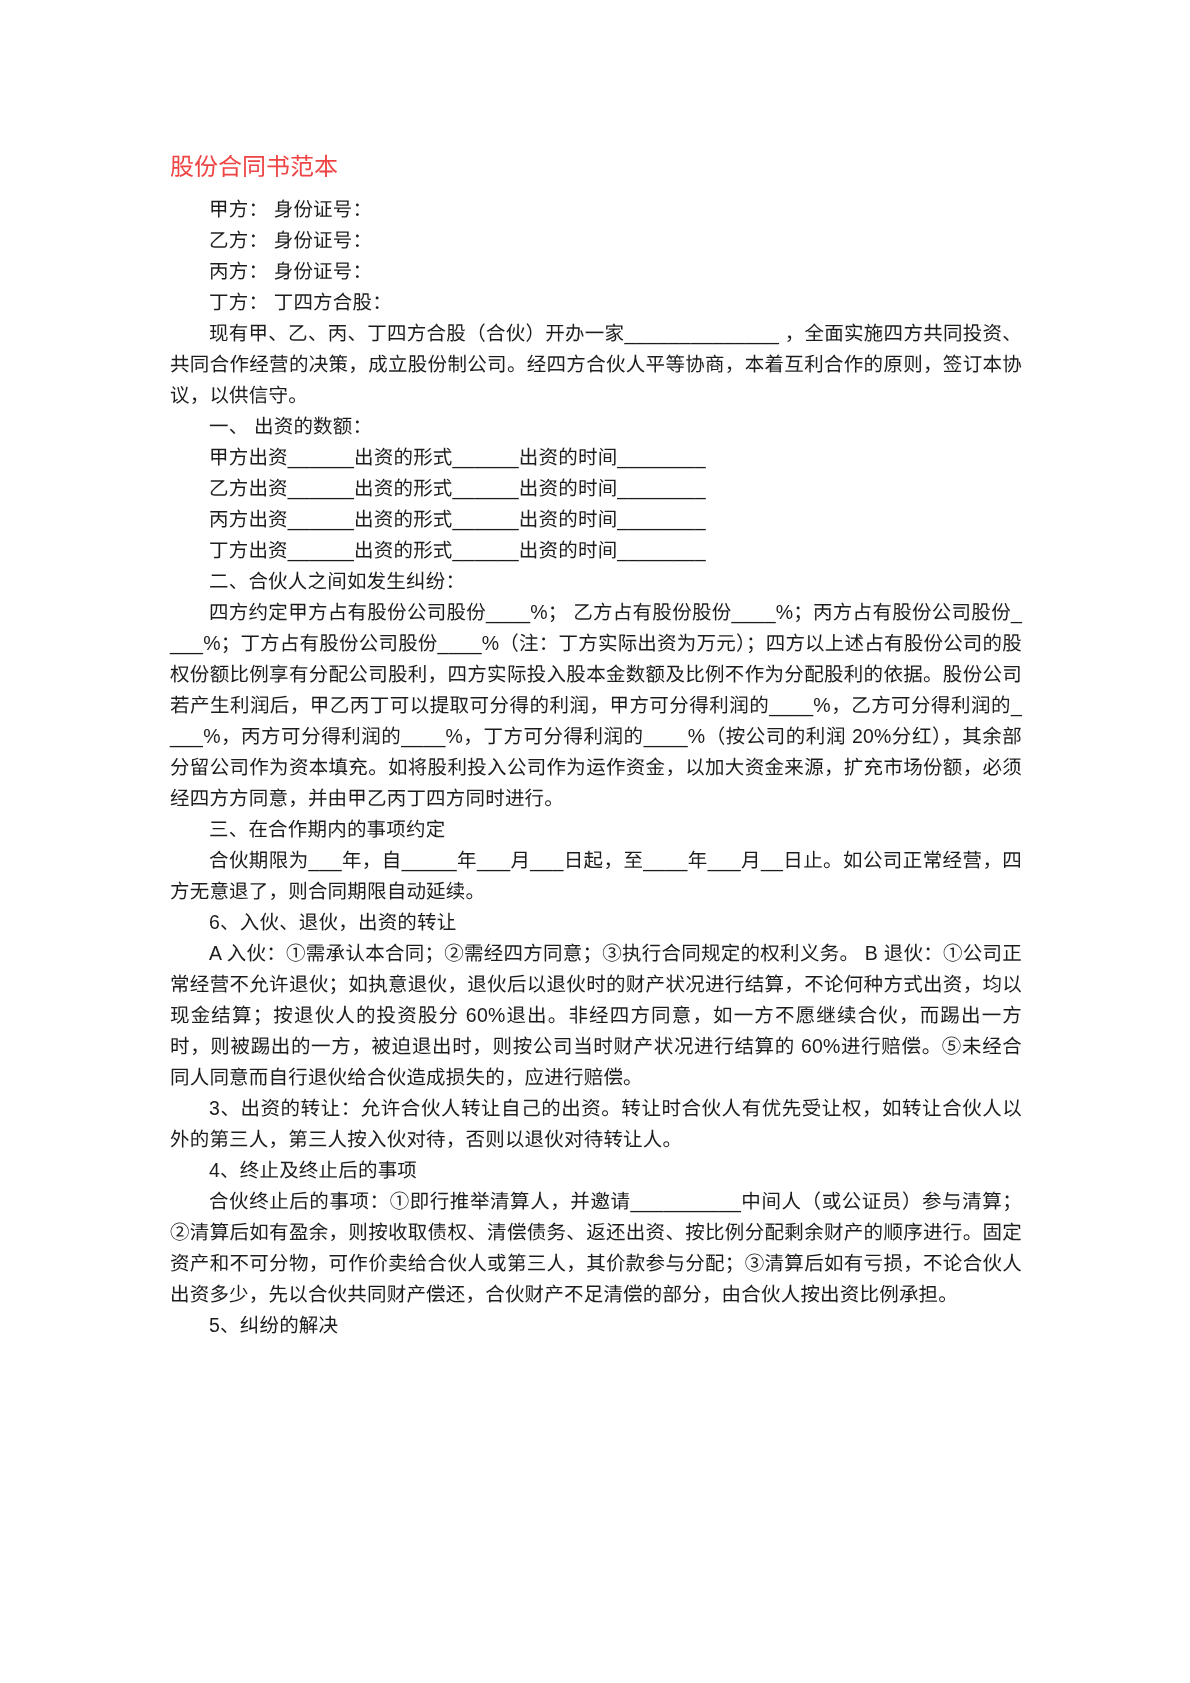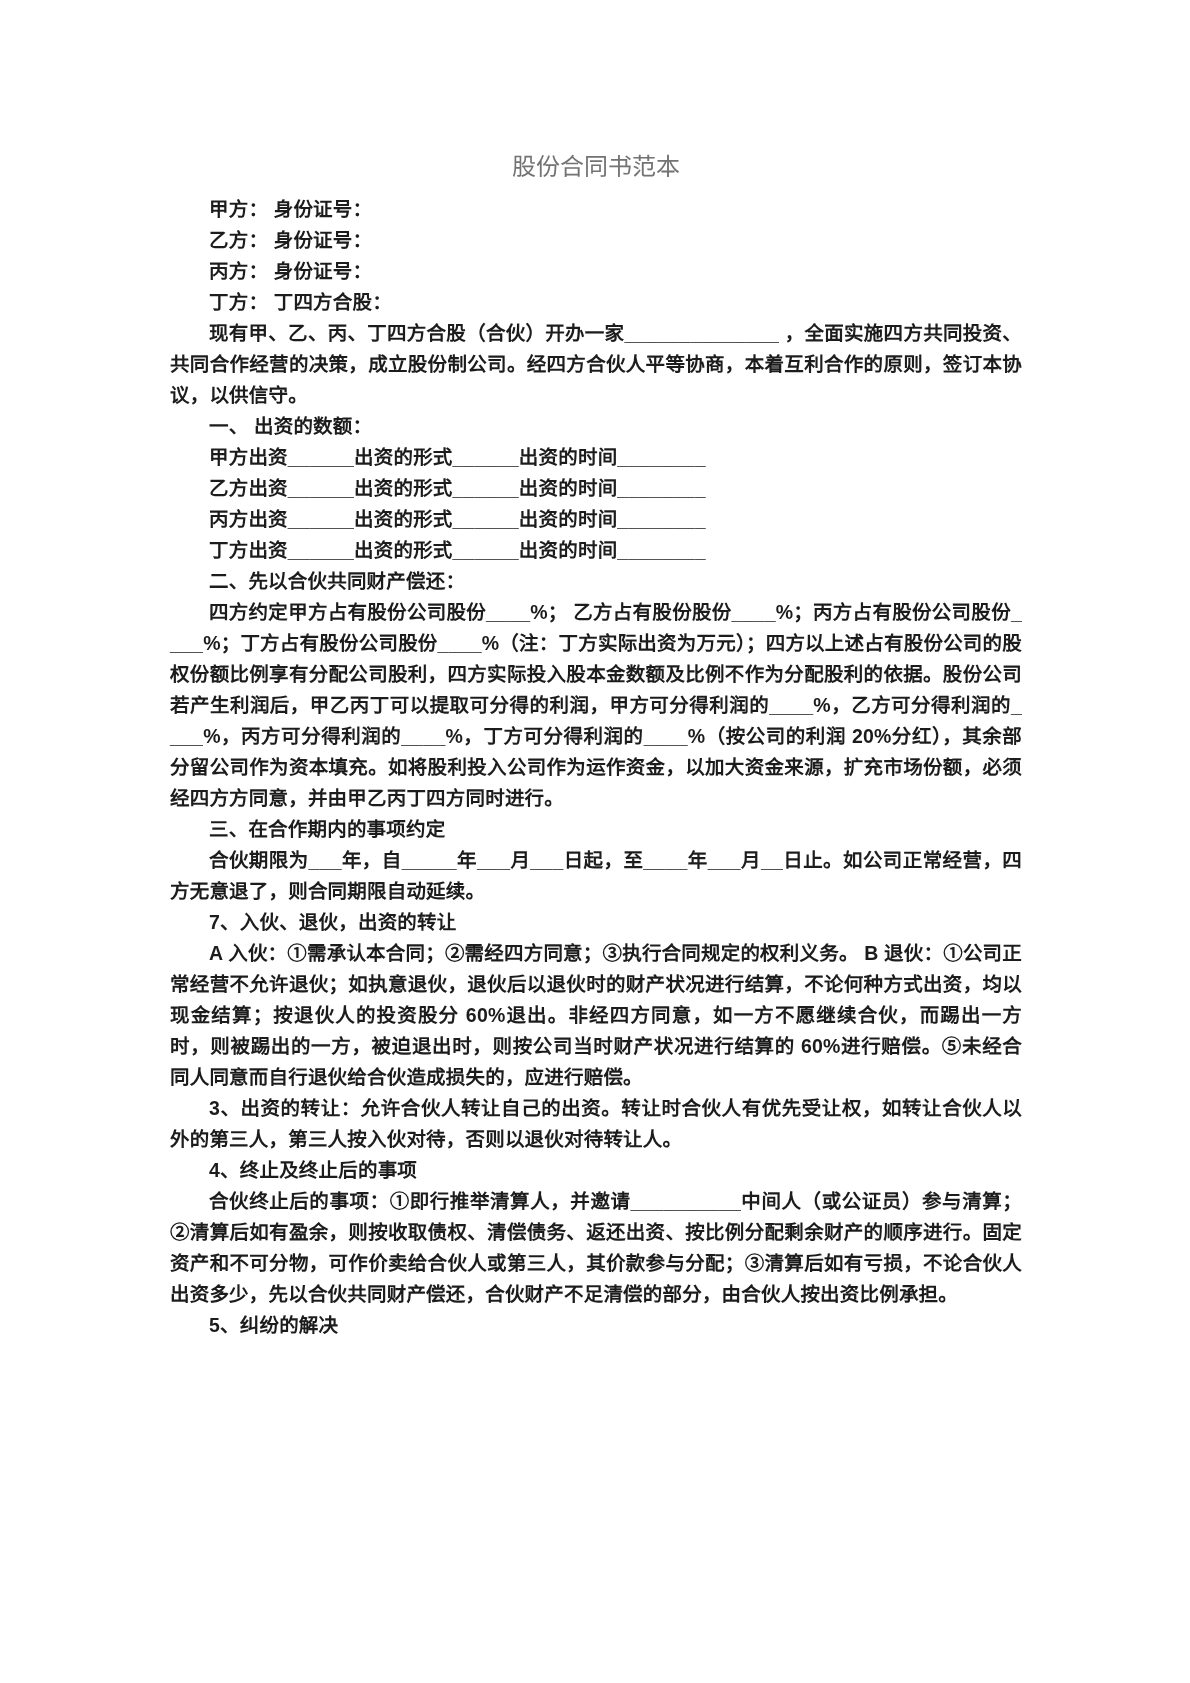--- a/index.html
+++ b/index.html
@@ -24,29 +24,29 @@
     left: 170px;
     top: 150px;
     width: 852px;
     color: #1c1c1c;
   }
   .doc-title {
     font-family: "Liberation Serif", serif;
     font-weight: normal;
     font-size: 24px;
     line-height: 34px;
-    text-align: center;
-    color: #737373;
+    text-align: left;
+    color: #ef4444;
     margin: 0 0 10px 0;
   }
   .paragraphs p {
     margin: 0;
     font-size: 19.5px;
     line-height: 31px;
-    font-weight: bold;
+    font-weight: normal;
     text-indent: 2em;
     text-align: justify;
     word-break: break-all;
     letter-spacing: 0.2px;
     color: #1c1c1c;
   }
 </style>
 </head>
 <body>
 
@@ -57,25 +57,25 @@
         <p>甲方： 身份证号：</p>
         <p>乙方： 身份证号：</p>
         <p>丙方： 身份证号：</p>
         <p>丁方： 丁四方合股：</p>
         <p>现有甲、乙、丙、丁四方合股（合伙）开办一家______________ ，全面实施四方共同投资、共同合作经营的决策，成立股份制公司。经四方合伙人平等协商，本着互利合作的原则，签订本协议，以供信守。</p>
         <p>一、 出资的数额：</p>
         <p>甲方出资______出资的形式______出资的时间________</p>
         <p>乙方出资______出资的形式______出资的时间________</p>
         <p>丙方出资______出资的形式______出资的时间________</p>
         <p>丁方出资______出资的形式______出资的时间________</p>
-        <p>二、先以合伙共同财产偿还：</p>
+        <p>二、合伙人之间如发生纠纷：</p>
         <p>四方约定甲方占有股份公司股份____%； 乙方占有股份股份____%；丙方占有股份公司股份____%；丁方占有股份公司股份____%（注：丁方实际出资为万元）；四方以上述占有股份公司的股权份额比例享有分配公司股利，四方实际投入股本金数额及比例不作为分配股利的依据。股份公司若产生利润后，甲乙丙丁可以提取可分得的利润，甲方可分得利润的____%，乙方可分得利润的____%，丙方可分得利润的____%，丁方可分得利润的____%（按公司的利润 20%分红），其余部分留公司作为资本填充。如将股利投入公司作为运作资金，以加大资金来源，扩充市场份额，必须经四方方同意，并由甲乙丙丁四方同时进行。</p>
         <p>三、在合作期内的事项约定</p>
         <p>合伙期限为___年，自_____年___月___日起，至____年___月__日止。如公司正常经营，四方无意退了，则合同期限自动延续。</p>
-        <p>7、入伙、退伙，出资的转让</p>
+        <p>6、入伙、退伙，出资的转让</p>
         <p>A 入伙：①需承认本合同；②需经四方同意；③执行合同规定的权利义务。 B 退伙：①公司正常经营不允许退伙；如执意退伙，退伙后以退伙时的财产状况进行结算，不论何种方式出资，均以现金结算；按退伙人的投资股分 60%退出。非经四方同意，如一方不愿继续合伙，而踢出一方时，则被踢出的一方，被迫退出时，则按公司当时财产状况进行结算的 60%进行赔偿。⑤未经合同人同意而自行退伙给合伙造成损失的，应进行赔偿。</p>
         <p>3、出资的转让：允许合伙人转让自己的出资。转让时合伙人有优先受让权，如转让合伙人以外的第三人，第三人按入伙对待，否则以退伙对待转让人。</p>
         <p>4、终止及终止后的事项</p>
         <p>合伙终止后的事项：①即行推举清算人，并邀请__________中间人（或公证员）参与清算；②清算后如有盈余，则按收取债权、清偿债务、返还出资、按比例分配剩余财产的顺序进行。固定资产和不可分物，可作价卖给合伙人或第三人，其价款参与分配；③清算后如有亏损，不论合伙人出资多少，先以合伙共同财产偿还，合伙财产不足清偿的部分，由合伙人按出资比例承担。</p>
         <p>5、纠纷的解决</p>
       </div>
   </div>
 </div>
 
 </body></html>

